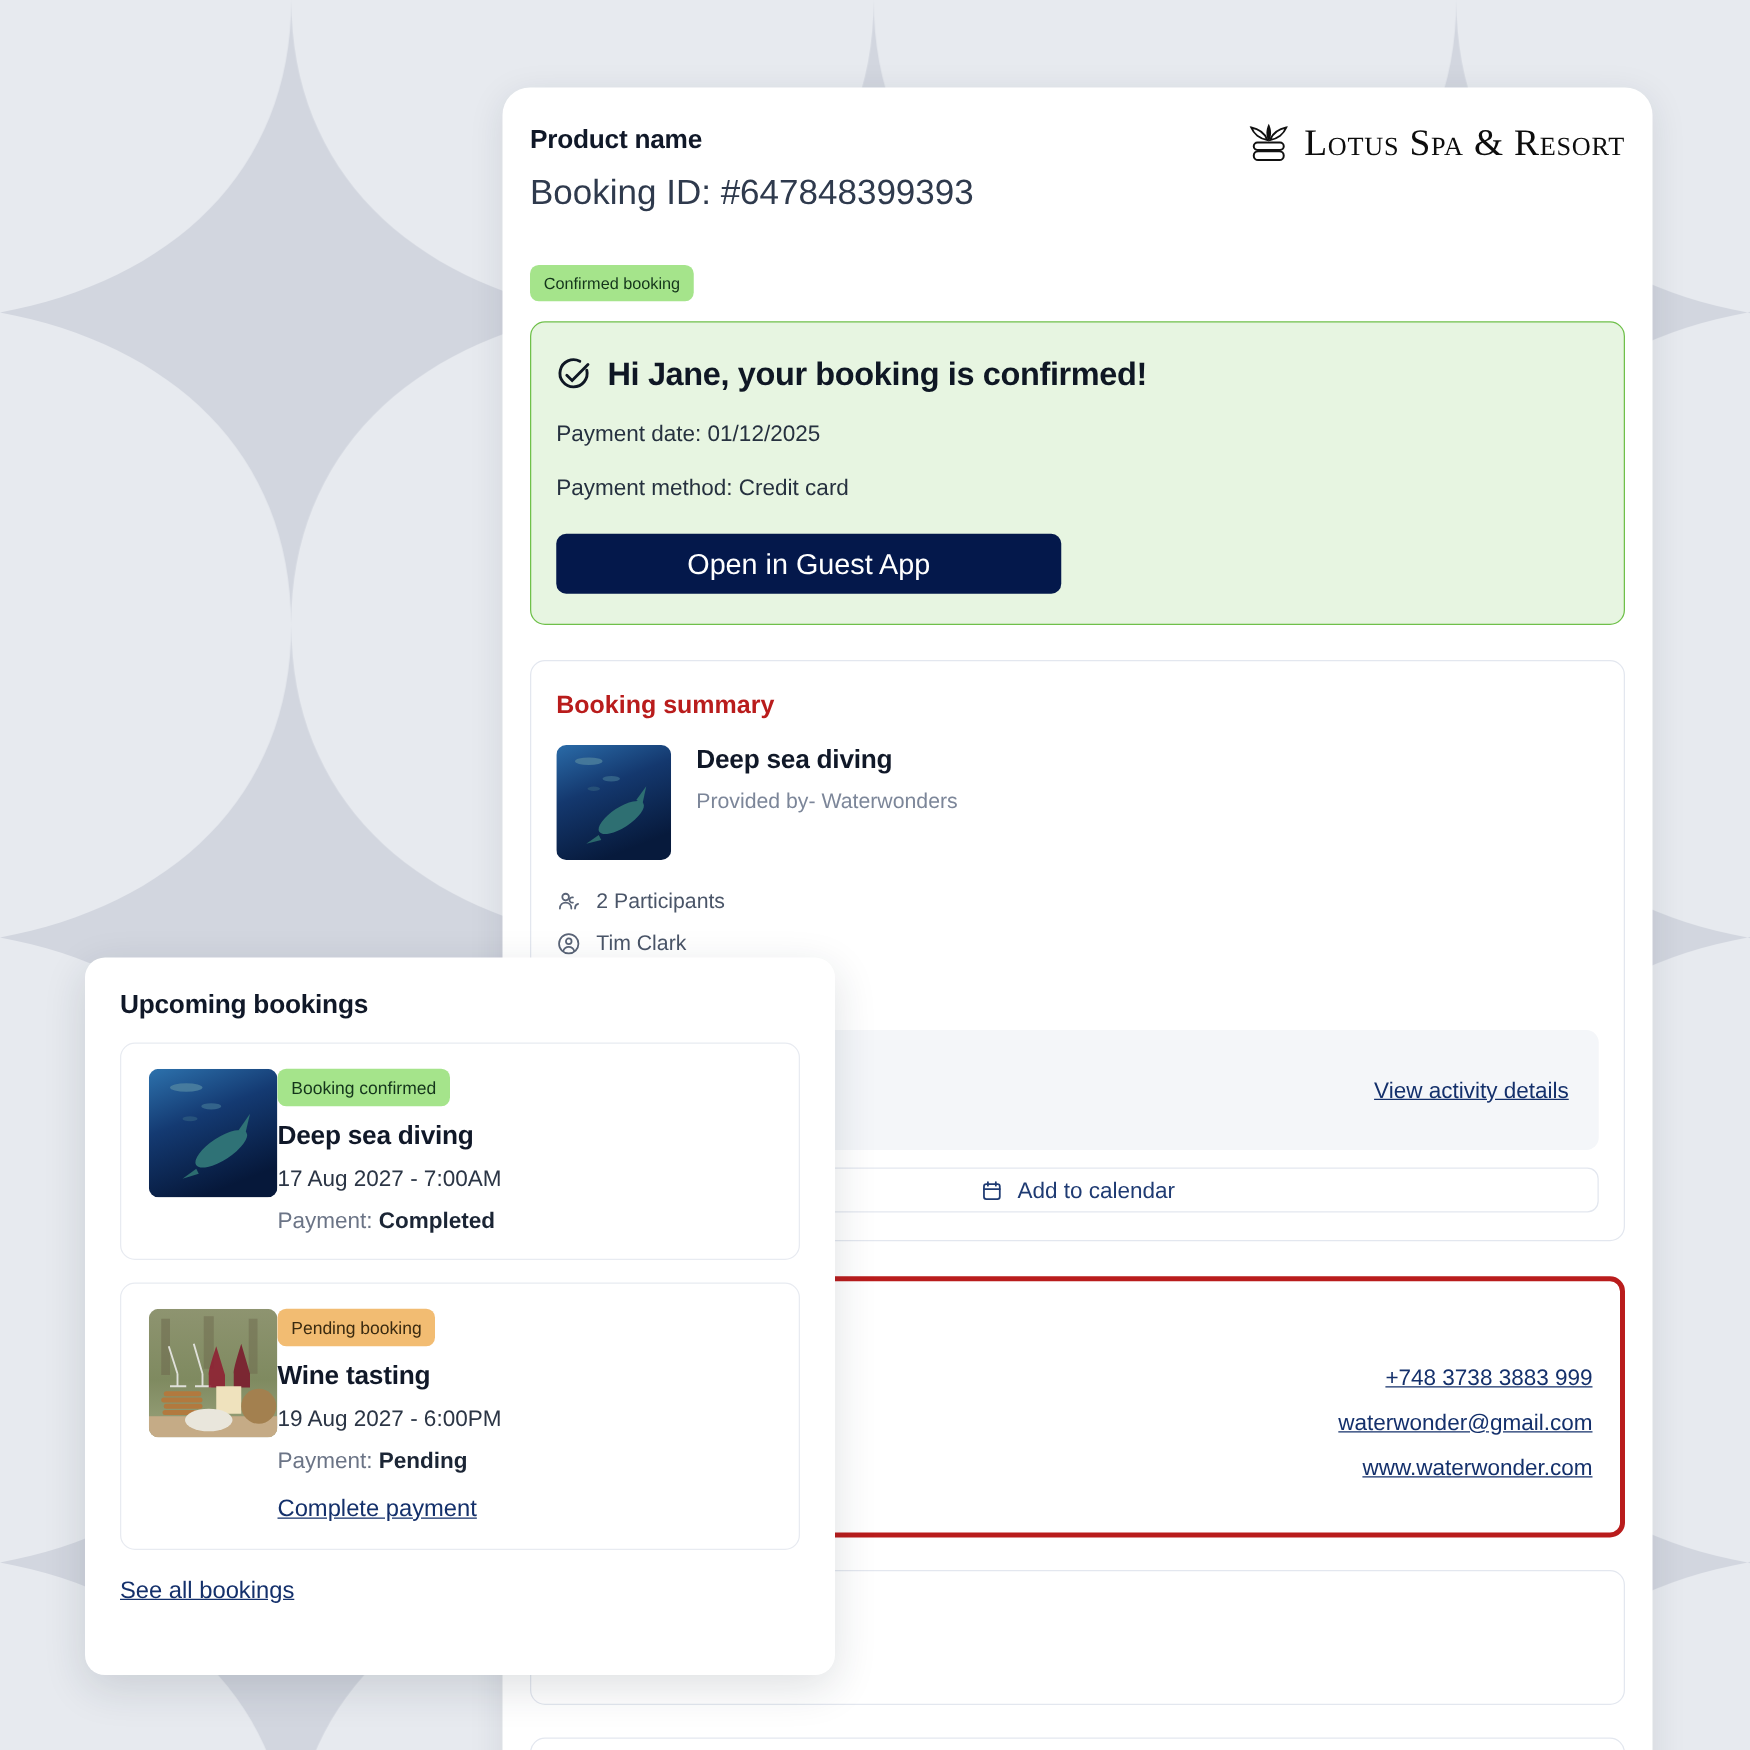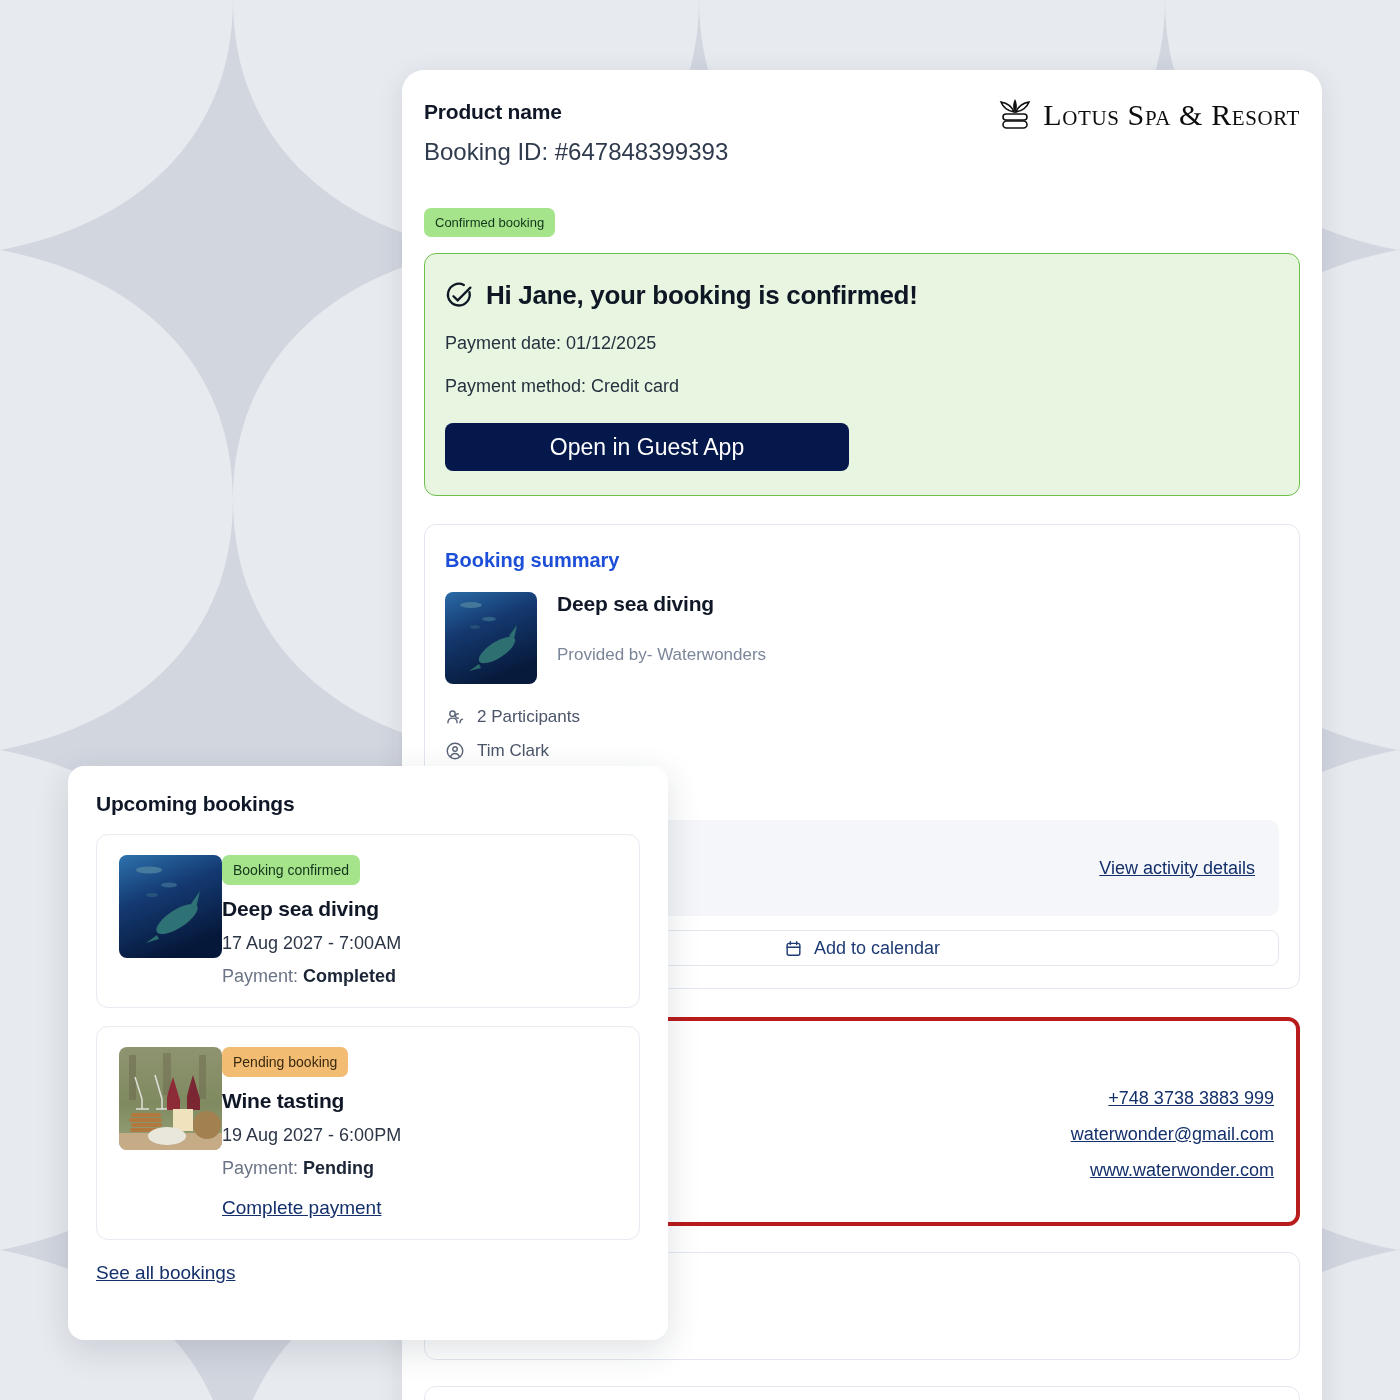--- a/index.html
+++ b/index.html
@@ -34,21 +34,21 @@
     padding: 30px 22px 0 22px;
   }
 
   .card-head-title {
     font-size: 21px;
     font-weight: 700;
     color: #101828;
     letter-spacing: -0.2px;
   }
   .card-head-sub {
-    font-size: 24px;
+    font-size: 28px;
     color: #2f3a4d;
     margin-top: 14px;
   }
 
   .brand {
     position: absolute;
     right: 22px;
     top: 28px;
     display: flex;
     align-items: center;
@@ -112,21 +112,21 @@
   
   #summary-card {
     margin-top: 28px;
     border: 1px solid #e3e7ef;
     border-radius: 12px;
     padding: 24px 20px 22px 20px;
   }
   .section-title {
     font-size: 20px;
     font-weight: 700;
-    color: #1d4ed8;
+    color: #b91c1c;
   }
   .summary-row {
     display: flex;
     gap: 20px;
     margin-top: 20px;
   }
   .thumb {
     width: 92px;
     height: 92px;
     border-radius: 8px;
@@ -135,21 +135,21 @@
   }
   .activity-title {
     font-size: 21px;
     font-weight: 700;
     color: #101828;
     letter-spacing: -0.2px;
   }
   .activity-provider {
     font-size: 17px;
     color: #7c8699;
-    margin-top: 29px;
+    margin-top: 11px;
     text-align: right;
   }
   .meta-list { margin-top: 16px; }
   .meta-item {
     display: flex;
     align-items: center;
     gap: 12px;
     font-size: 17px;
     color: #4a5568;
     height: 34px;

